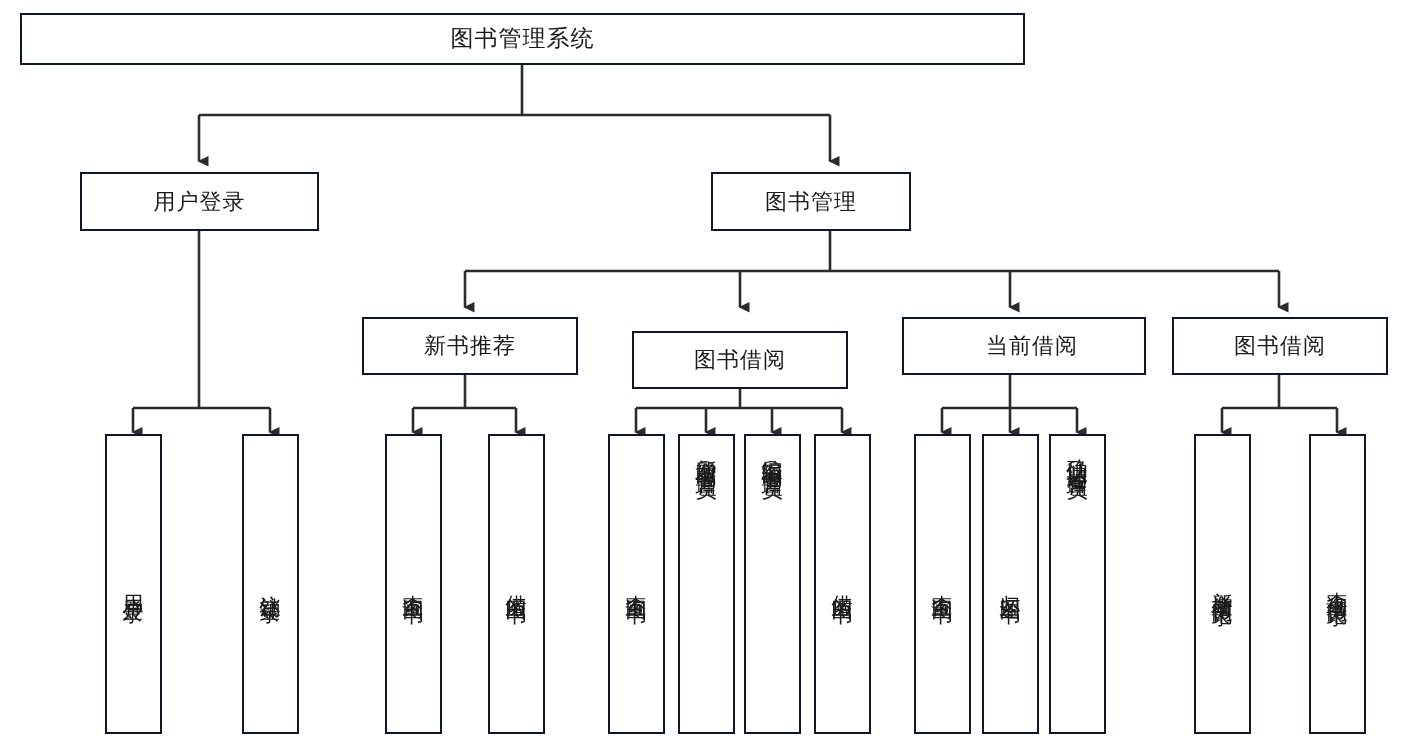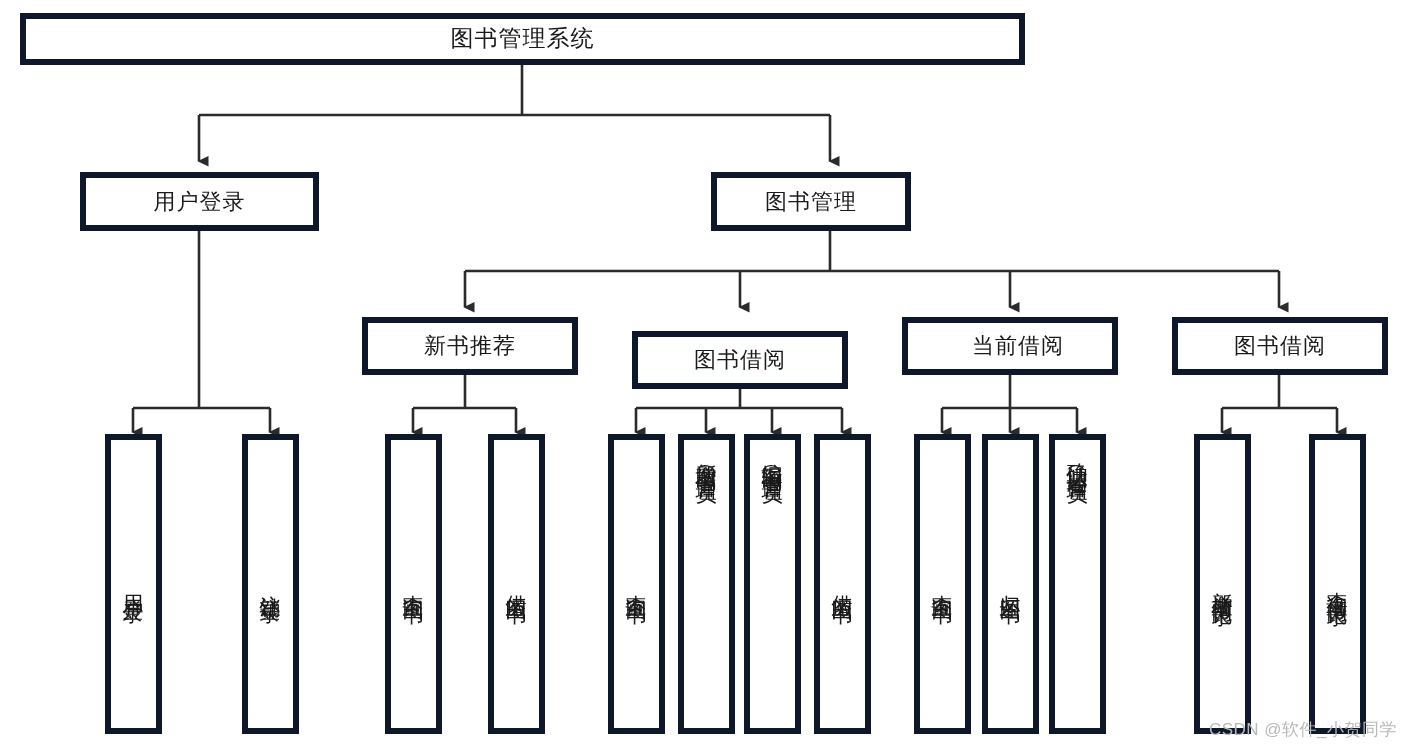--- a/index.html
+++ b/index.html
@@ -22,21 +22,21 @@
     left: 0;
     top: 0;
     width: 1405px;
     height: 747px;
     pointer-events: none;
   }
   .node {
     position: absolute;
     box-sizing: border-box;
     background: #ffffff;
-    border: 6px solid #0f172a;
+    border: 2px solid #0f172a;
     display: flex;
     align-items: center;
     justify-content: center;
     color: #111111;
   }
   .node .lbl {
     display: block;
     text-align: center;
     line-height: 1.18;
     color: #1a1a1a;
@@ -144,21 +144,21 @@
   <div class="node h" style="left:711px; top:172px; width:200px; height:59px;">
     <span class="lbl">图书管理</span>
   </div>
 
   <div class="node h" style="left:362px; top:317px; width:216px; height:58px;">
     <span class="lbl">新书推荐</span>
   </div>
   <div class="node h" style="left:632px; top:331px; width:216px; height:58px;">
     <span class="lbl">图书借阅</span>
   </div>
-  <div class="node h" style="left:902px; top:317px; width:216px; height:58px;padding-left:16px;">
+  <div class="node h" style="left:902px; top:317px; width:244px; height:58px;padding-left:16px;">
     <span class="lbl">当前借阅</span>
   </div>
   <div class="node h" style="left:1172px; top:317px; width:216px; height:58px;">
     <span class="lbl">图书借阅</span>
   </div>
 
   <div class="node v mid" style="left:105px; top:434px; width:57px; height:300px;">
     <span class="lbl">用户登录</span>
   </div>
   <div class="node v mid" style="left:242px; top:434px; width:57px; height:300px;">
@@ -195,15 +195,14 @@
     <span class="lbl">确认归还（管理员）</span>
   </div>
 
   <div class="node v mid" style="left:1194px; top:434px; width:57px; height:300px;">
     <span class="lbl">新增借阅记录</span>
   </div>
   <div class="node v mid" style="left:1309px; top:434px; width:57px; height:300px;">
     <span class="lbl">查询借阅记录</span>
   </div>
 
-  <div class="watermark">CSDN @软件_小贺同学</div>
 
 </div>
 
 </body></html>

